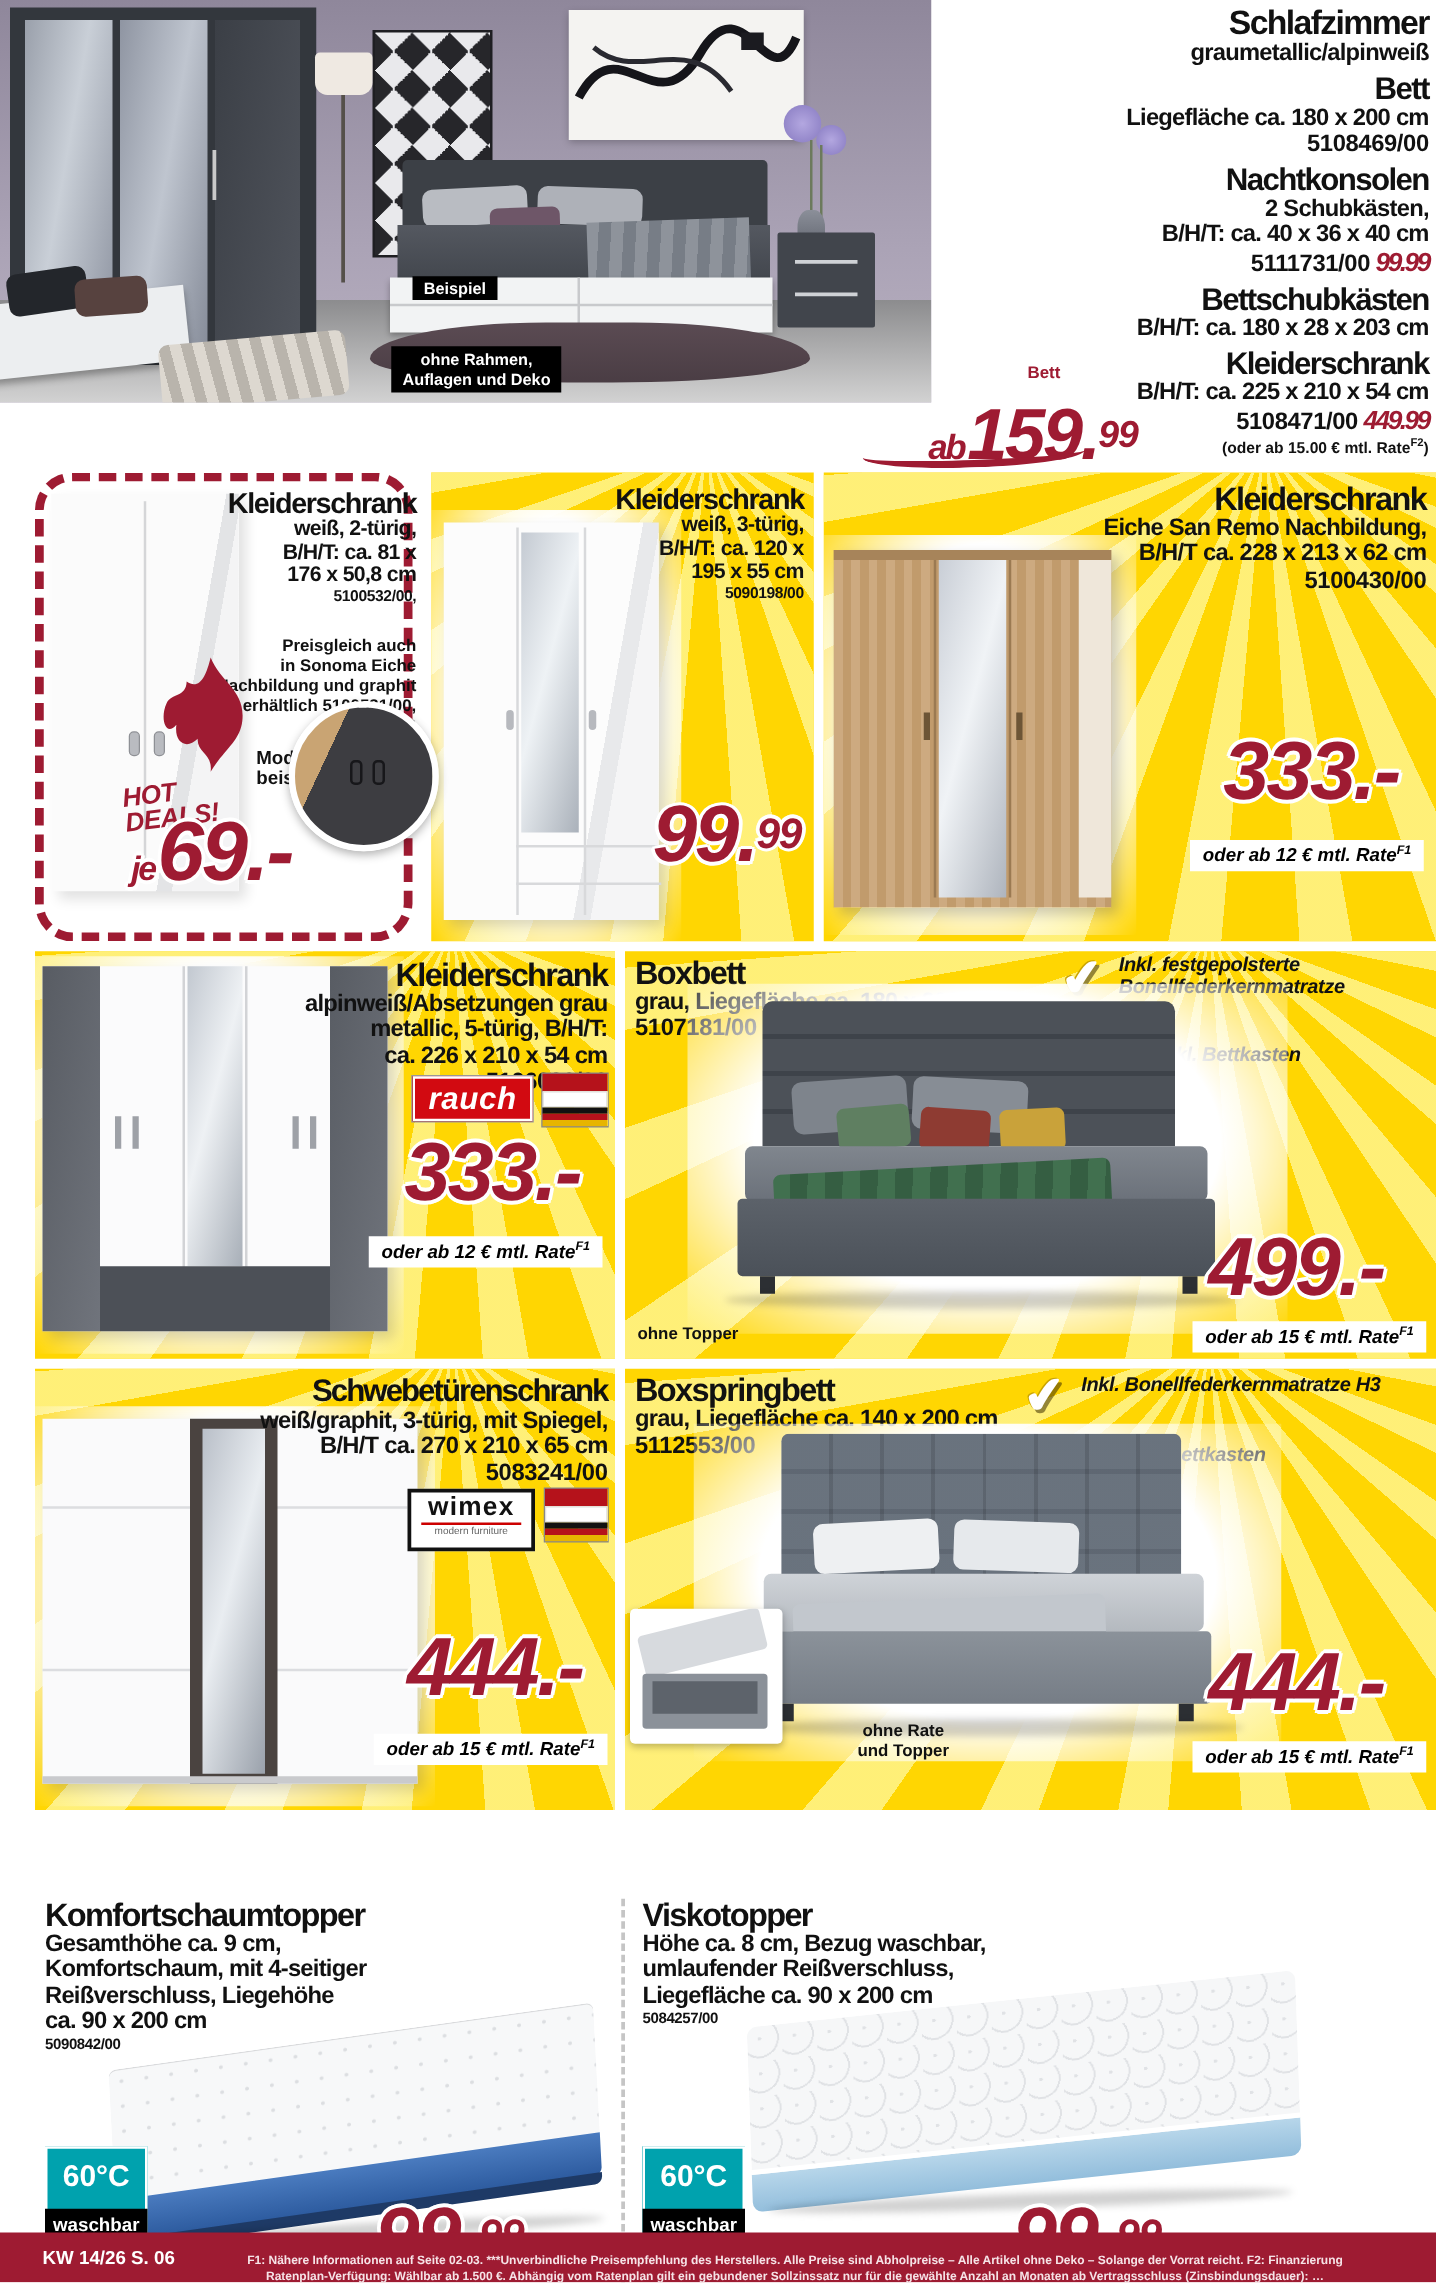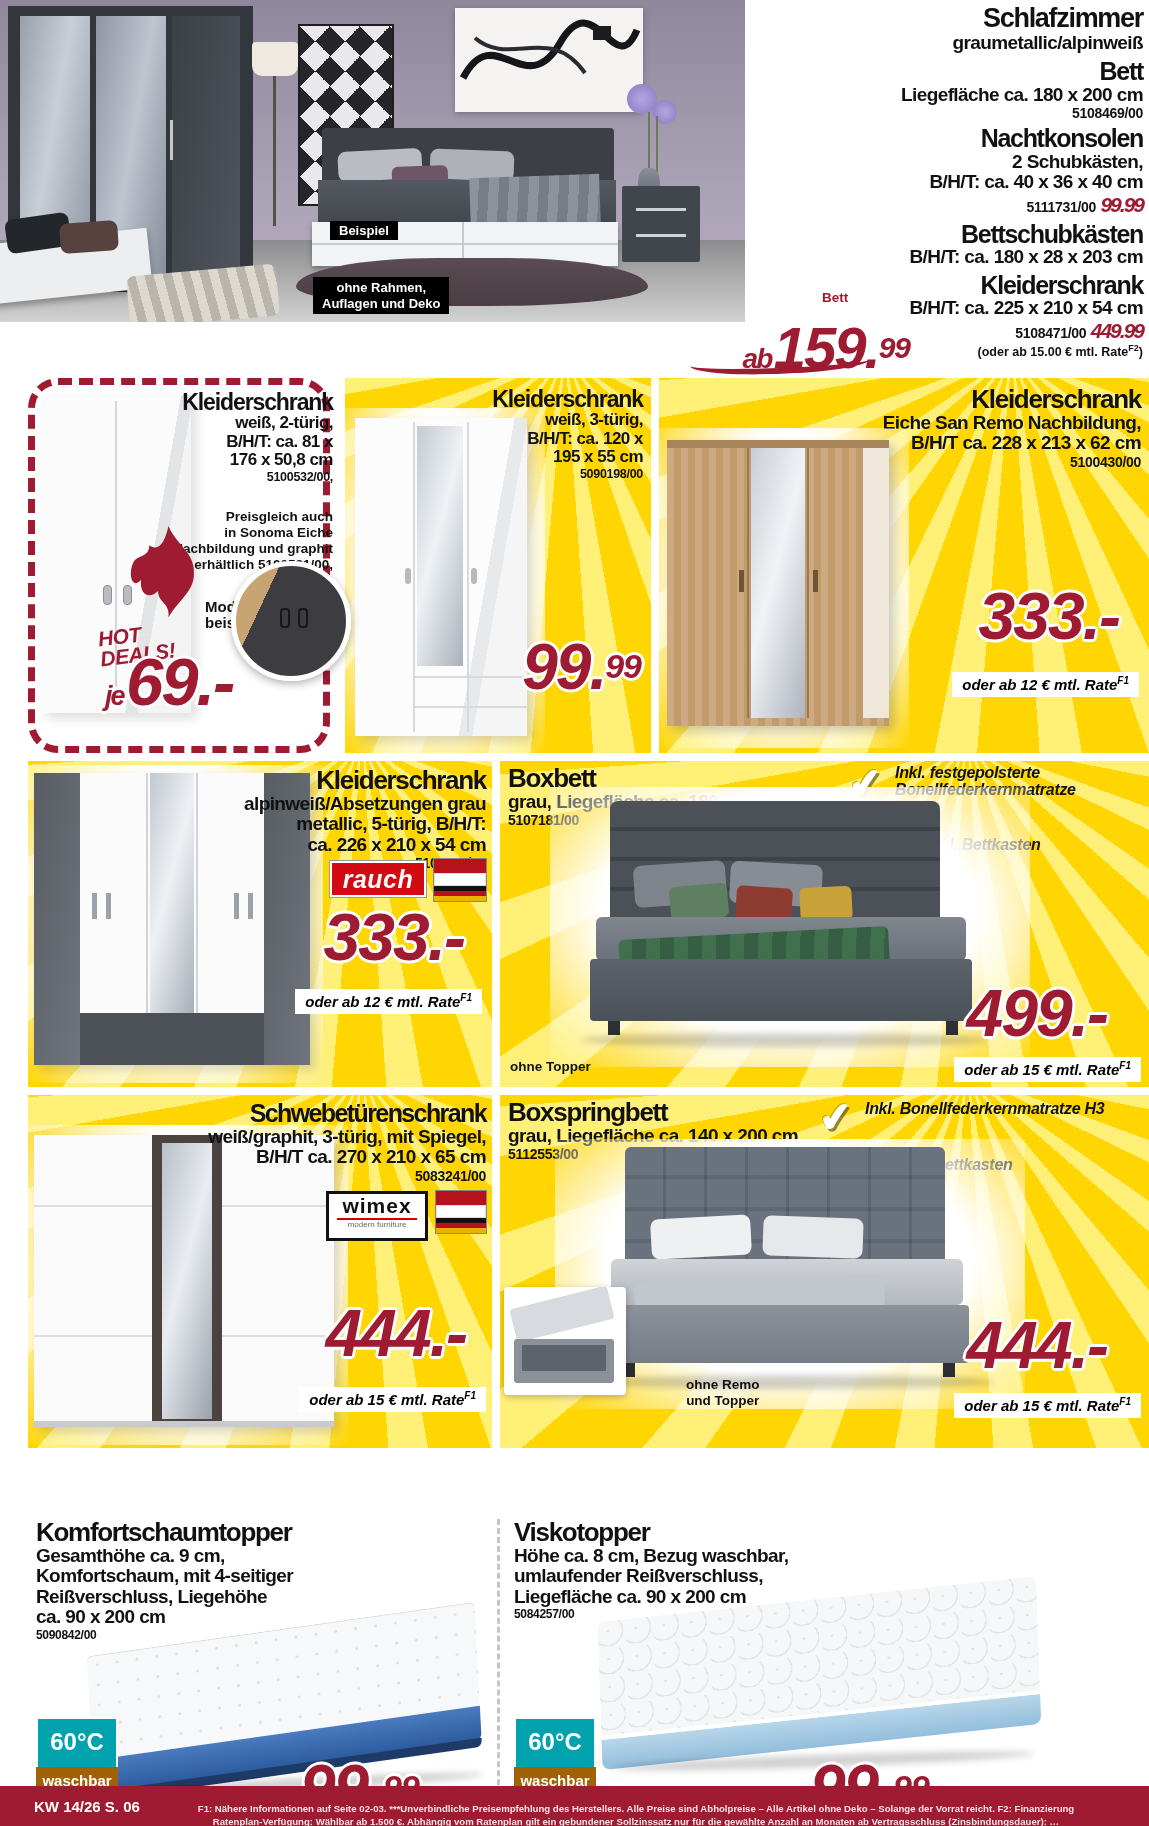--- a/index.html
+++ b/index.html
@@ -13,21 +13,21 @@
   
   .burst { background-color:#ffd602;
            background-image:repeating-conic-gradient(from -10deg at 72% -6%,
              rgba(255,244,140,.85) 0deg 6deg, rgba(255,214,2,0) 6deg 15deg); }
 
   
   .title  { font-size:26px; font-weight:bold; letter-spacing:-1.3px; line-height:1.02; }
   .title2 { font-size:23px; font-weight:bold; letter-spacing:-1.1px; line-height:1.02; }
   .dline  { font-size:19px; font-weight:bold; letter-spacing:-0.6px; line-height:1.08; }
   .dline2 { font-size:17px; font-weight:bold; letter-spacing:-0.5px; line-height:1.08; }
-  .sku    { font-size:14px; font-weight:bold; letter-spacing:-0.3px; }
+  .sku    { font-size:19px; font-weight:bold; letter-spacing:-0.3px; }
   .note   { font-size:13.5px; font-weight:bold; line-height:1.18; }
 
   .red { color:#9e1b32; }
   .price { font-style:italic; font-weight:bold; color:#9e1b32; letter-spacing:-2px; white-space:nowrap; }
   .outl { text-shadow:-2px -2px 0 #fff,2px -2px 0 #fff,-2px 2px 0 #fff,2px 2px 0 #fff,
                       -3px 0 0 #fff,3px 0 0 #fff,0 3px 0 #fff,0 -3px 0 #fff; }
   .psup { font-size:52%; vertical-align:28%; letter-spacing:-1px; }
   .band { background:#fff; color:#000; font-weight:bold; font-style:italic;
           font-size:15px; padding:3px 10px 4px; white-space:nowrap; }
   .band .fsup { font-size:10px; vertical-align:super; }
@@ -35,21 +35,21 @@
 
   .blkbox { background:#000; color:#fff; font-weight:bold; text-align:center; }
 
   .chk { color:#fff; font-weight:bold; font-size:40px; line-height:.8;
          text-shadow:2px 3px 0 rgba(60,45,0,.55),-1px -1px 0 #caa400; transform:rotate(-6deg); display:inline-block; }
   .chktxt { font-weight:bold; font-style:italic; font-size:16px; line-height:1.05; letter-spacing:-0.3px; }
 
   .badge60 { width:82px; background:#00a2ae; color:#fff; text-align:center;
              box-shadow:0 0 0 2px #fff inset; }
   .badge60 .t { font-size:24px; font-weight:bold; line-height:50px; height:50px; }
-  .badge60 .w { font-size:15px; font-weight:bold; line-height:28px; height:28px; background:#a16207; }
+  .badge60 .w { font-size:15px; font-weight:bold; line-height:28px; height:28px; background:#000000; }
 
   
   .rauch { background:#d20a11; color:#fff; box-shadow:0 0 0 2px #fff inset, 0 0 0 1px #999;
            font-weight:bold; font-style:italic; font-size:25px; text-align:center; line-height:36px; letter-spacing:.5px; }
   .wimex { background:#fff; border:3px solid #111; text-align:center; }
   .wimex .wm { font-weight:bold; font-size:21px; letter-spacing:1px; line-height:24px; }
   .wimex .mf { font-size:8px; color:#666; border-top:2px solid #c00; margin:0 8px; line-height:10px; }
   .seal { box-shadow:0 0 0 1px #888; }
   .seal .s1 { height:14px; background:#b5121b; }
   .seal .s2 { height:13px; background:#fff; box-shadow:0 0 0 1px #ddd inset; }
@@ -425,21 +425,21 @@
       <div class="abs" style="left:388px;top:224px;width:12px;height:14px;background:#2c2f33;"></div>
       <div class="abs shadowline" style="left:40px;top:236px;width:400px;height:14px;"></div>
     </div>
 
     <div class="abs" style="left:4px;top:192px;width:122px;height:108px;background:#fff;box-shadow:0 2px 6px rgba(0,0,0,.25);border-radius:4px;overflow:hidden;">
       <div class="abs" style="left:8px;top:10px;width:100px;height:34px;background:#d7dade;transform:rotate(-14deg);border-radius:4px;"></div>
       <div class="abs" style="left:10px;top:52px;width:100px;height:44px;background:#8b9199;border-radius:3px;"></div>
       <div class="abs" style="left:18px;top:58px;width:84px;height:26px;background:#5d636b;"></div>
     </div>
     <div class="abs b tl" style="left:186px;top:282px;font-size:13.5px;line-height:1.15;text-align:center;">
-      <div>ohne Remo</div>
+      <div>ohne Rate</div>
       <div>und Topper</div>
     </div>
     <div class="abs price outl" style="right:42px;top:212px;font-size:66px;">
       <span>444.-</span>
     </div>
     <div class="abs band" style="right:8px;top:298px;">
       <span>oder ab 15 € mtl. Rate</span><span class="fsup">F1</span>
     </div>
   </div>
 

